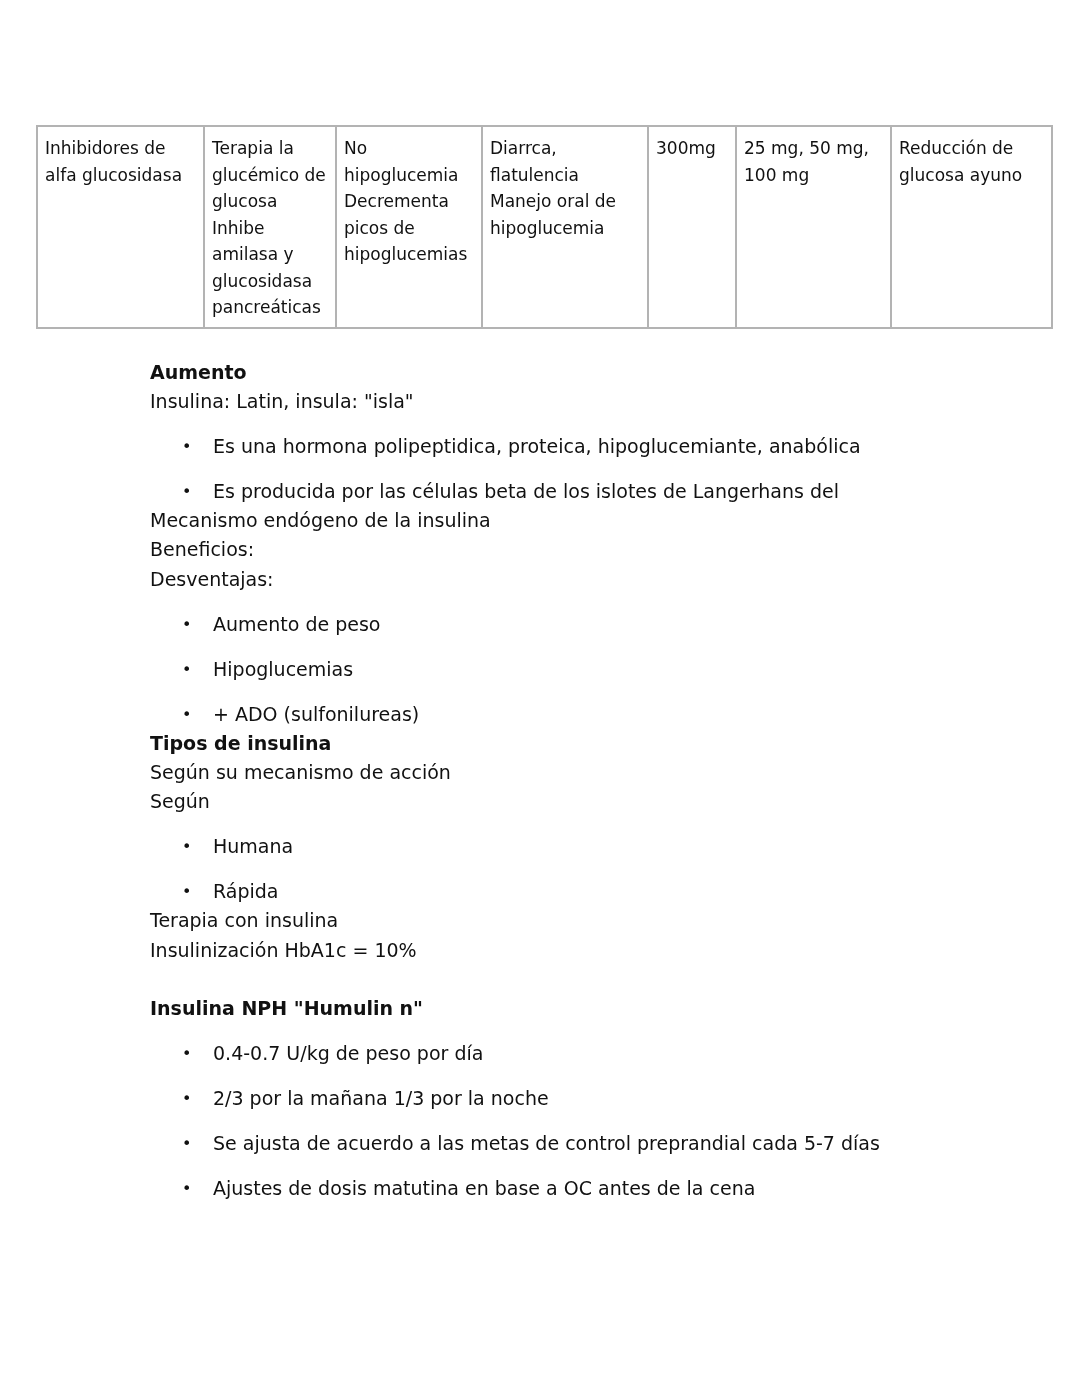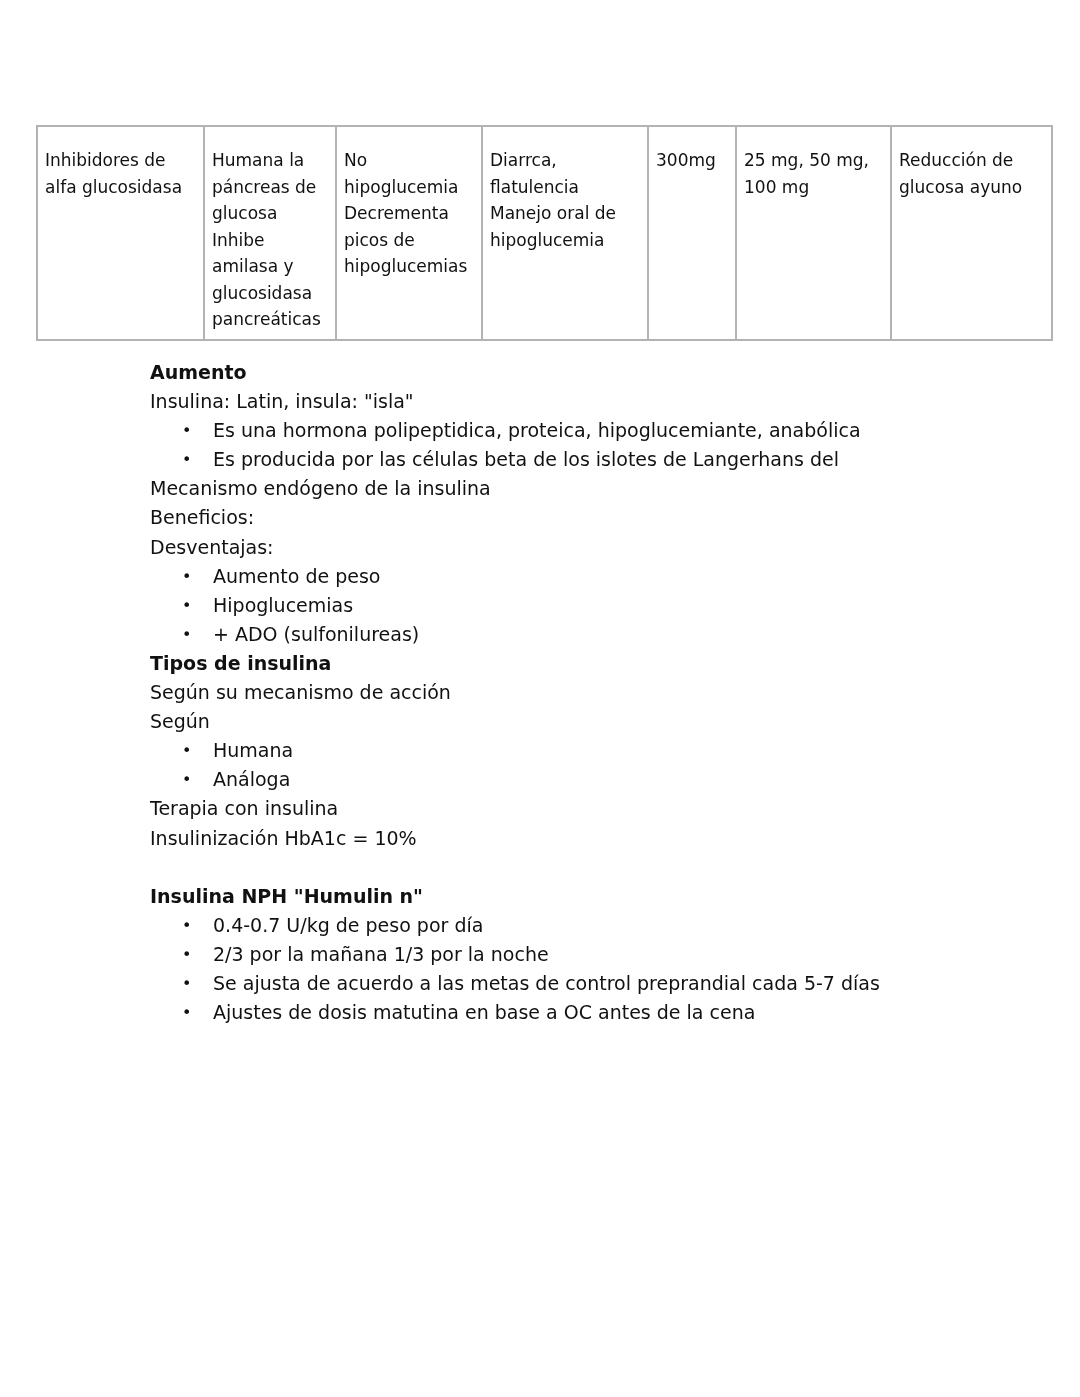--- a/index.html
+++ b/index.html
@@ -10,33 +10,33 @@
   }
   table.drug-table {
     position: absolute; left: 36px; top: 125px;
     width: 1015px; border-collapse: collapse;
     font-size: 17px; line-height: 26.5px;
     table-layout: fixed;
   }
   table.drug-table td {
     border: 2px solid #b3b3b3;
     vertical-align: top;
-    padding: 20px 6px 6px 7px;
+    padding: 8px 6px 6px 7px;
     height: 183px;
     word-wrap: break-word;
   }
   .cell-line { display: block; white-space: nowrap; }
   .content {
     position: absolute; left: 150px; top: 358px; width: 880px;
     font-size: 19px; line-height: 29.1px;
   }
   .para { margin: 0; white-space: nowrap; }
   .bold { font-weight: bold; }
   ul.bullets { list-style: none; margin: 0; padding: 0 0 0 63px; }
-  ul.bullets li { position: relative; white-space: nowrap; }
+  ul.bullets li { position: relative; white-space: nowrap; margin-top: 16px; }
   ul.bullets li::before {
     content: "\2022"; position: absolute; left: -31px; top: 0; font-size: 16px;
   }
   .blank { height: 29.1px; }
 </style>
 </head>
 <body>
 
 <table class="drug-table">
   <colgroup>
@@ -48,22 +48,22 @@
       <col style="width:155px">
       <col style="width:161px">
   </colgroup>
   <tbody>
       <tr>
     <td>
       <span class="cell-line">Inhibidores de</span>
       <span class="cell-line">alfa glucosidasa</span>
     </td>
     <td>
-      <span class="cell-line">Humana la</span>
-      <span class="cell-line">páncreas de</span>
+      <span class="cell-line">Terapia la</span>
+      <span class="cell-line">glucémico de</span>
       <span class="cell-line">glucosa</span>
       <span class="cell-line">Inhibe</span>
       <span class="cell-line">amilasa y</span>
       <span class="cell-line">glucosidasa</span>
       <span class="cell-line">pancreáticas</span>
     </td>
     <td>
       <span class="cell-line">No</span>
       <span class="cell-line">hipoglucemia</span>
       <span class="cell-line">Decrementa</span>
@@ -105,21 +105,21 @@
     <li>Aumento de peso</li>
     <li>Hipoglucemias</li>
     <li>+ ADO (sulfonilureas)</li>
   </ul>
 
   <p class="para bold">Tipos de insulina</p>
   <p class="para">Según su mecanismo de acción</p>
   <p class="para">Según</p>
   <ul class="bullets">
     <li>Humana</li>
-    <li>Análoga</li>
+    <li>Rápida</li>
   </ul>
   <p class="para">Terapia con insulina</p>
   <p class="para">Insulinización HbA1c = 10%</p>
   <div class="blank"></div>
 
   <p class="para bold">Insulina NPH "Humulin n"</p>
   <ul class="bullets">
     <li>0.4-0.7 U/kg de peso por día</li>
     <li>2/3 por la mañana 1/3 por la noche</li>
     <li>Se ajusta de acuerdo a las metas de control preprandial cada 5-7 días</li>

